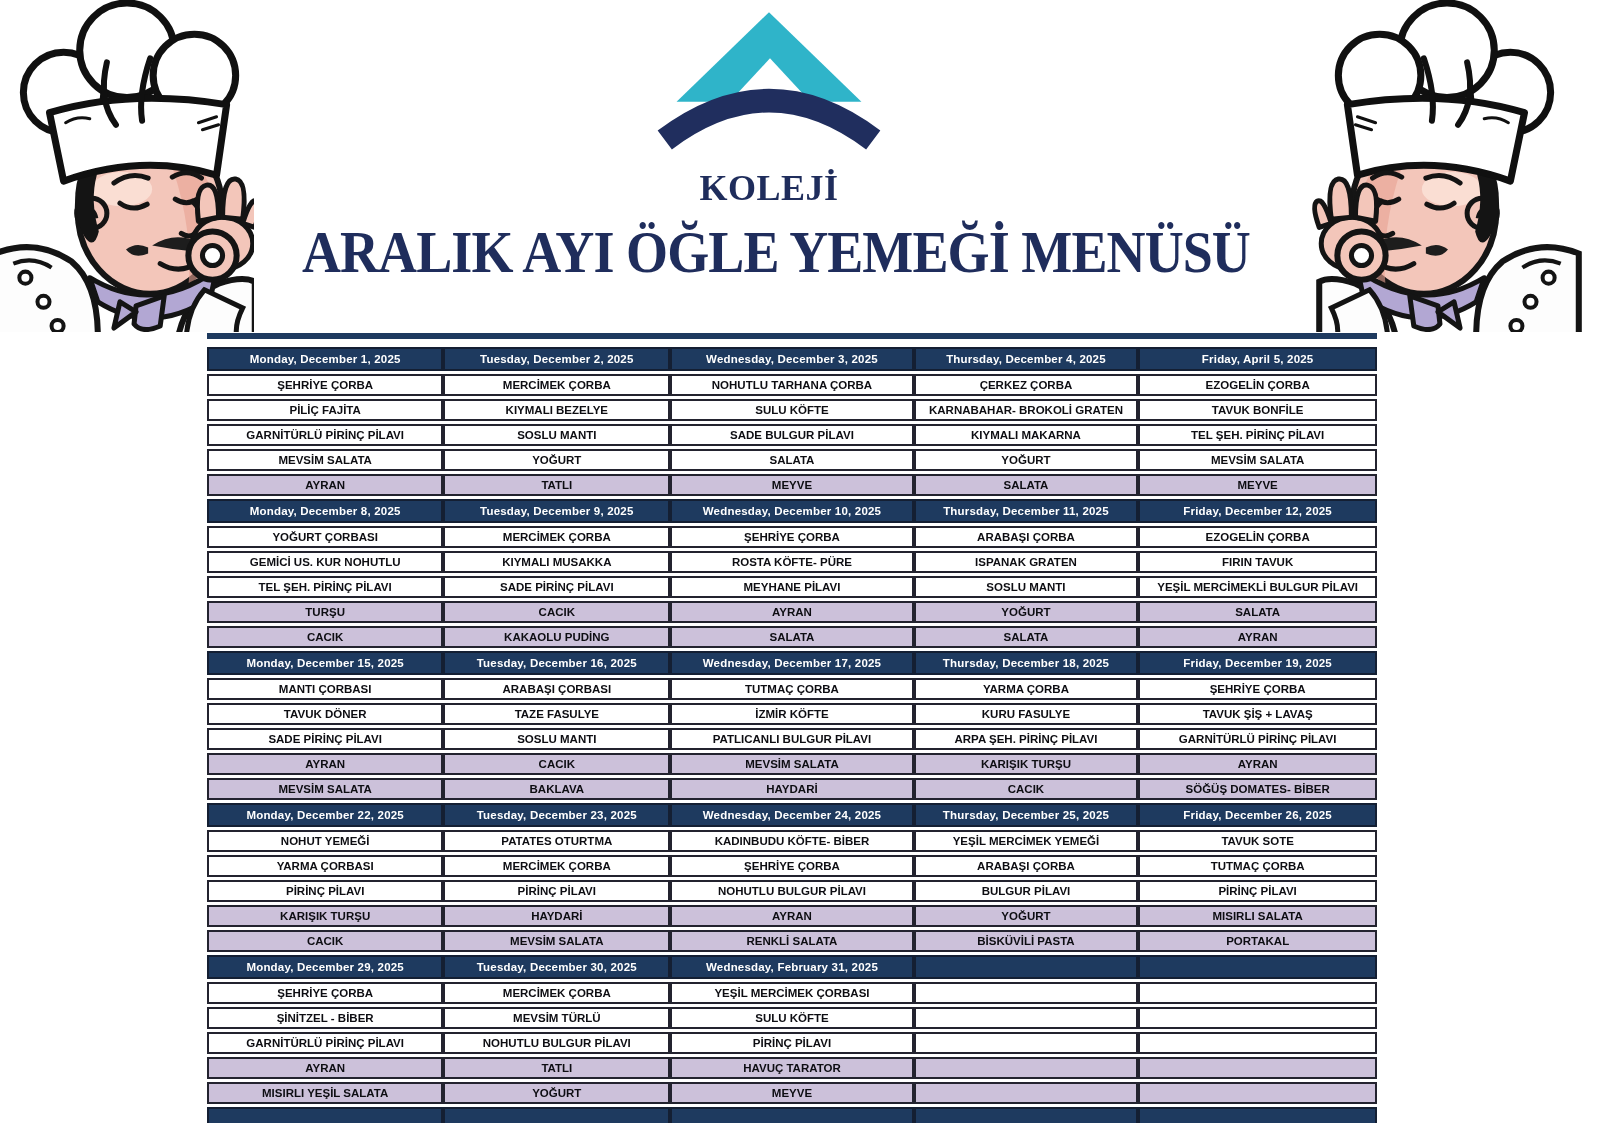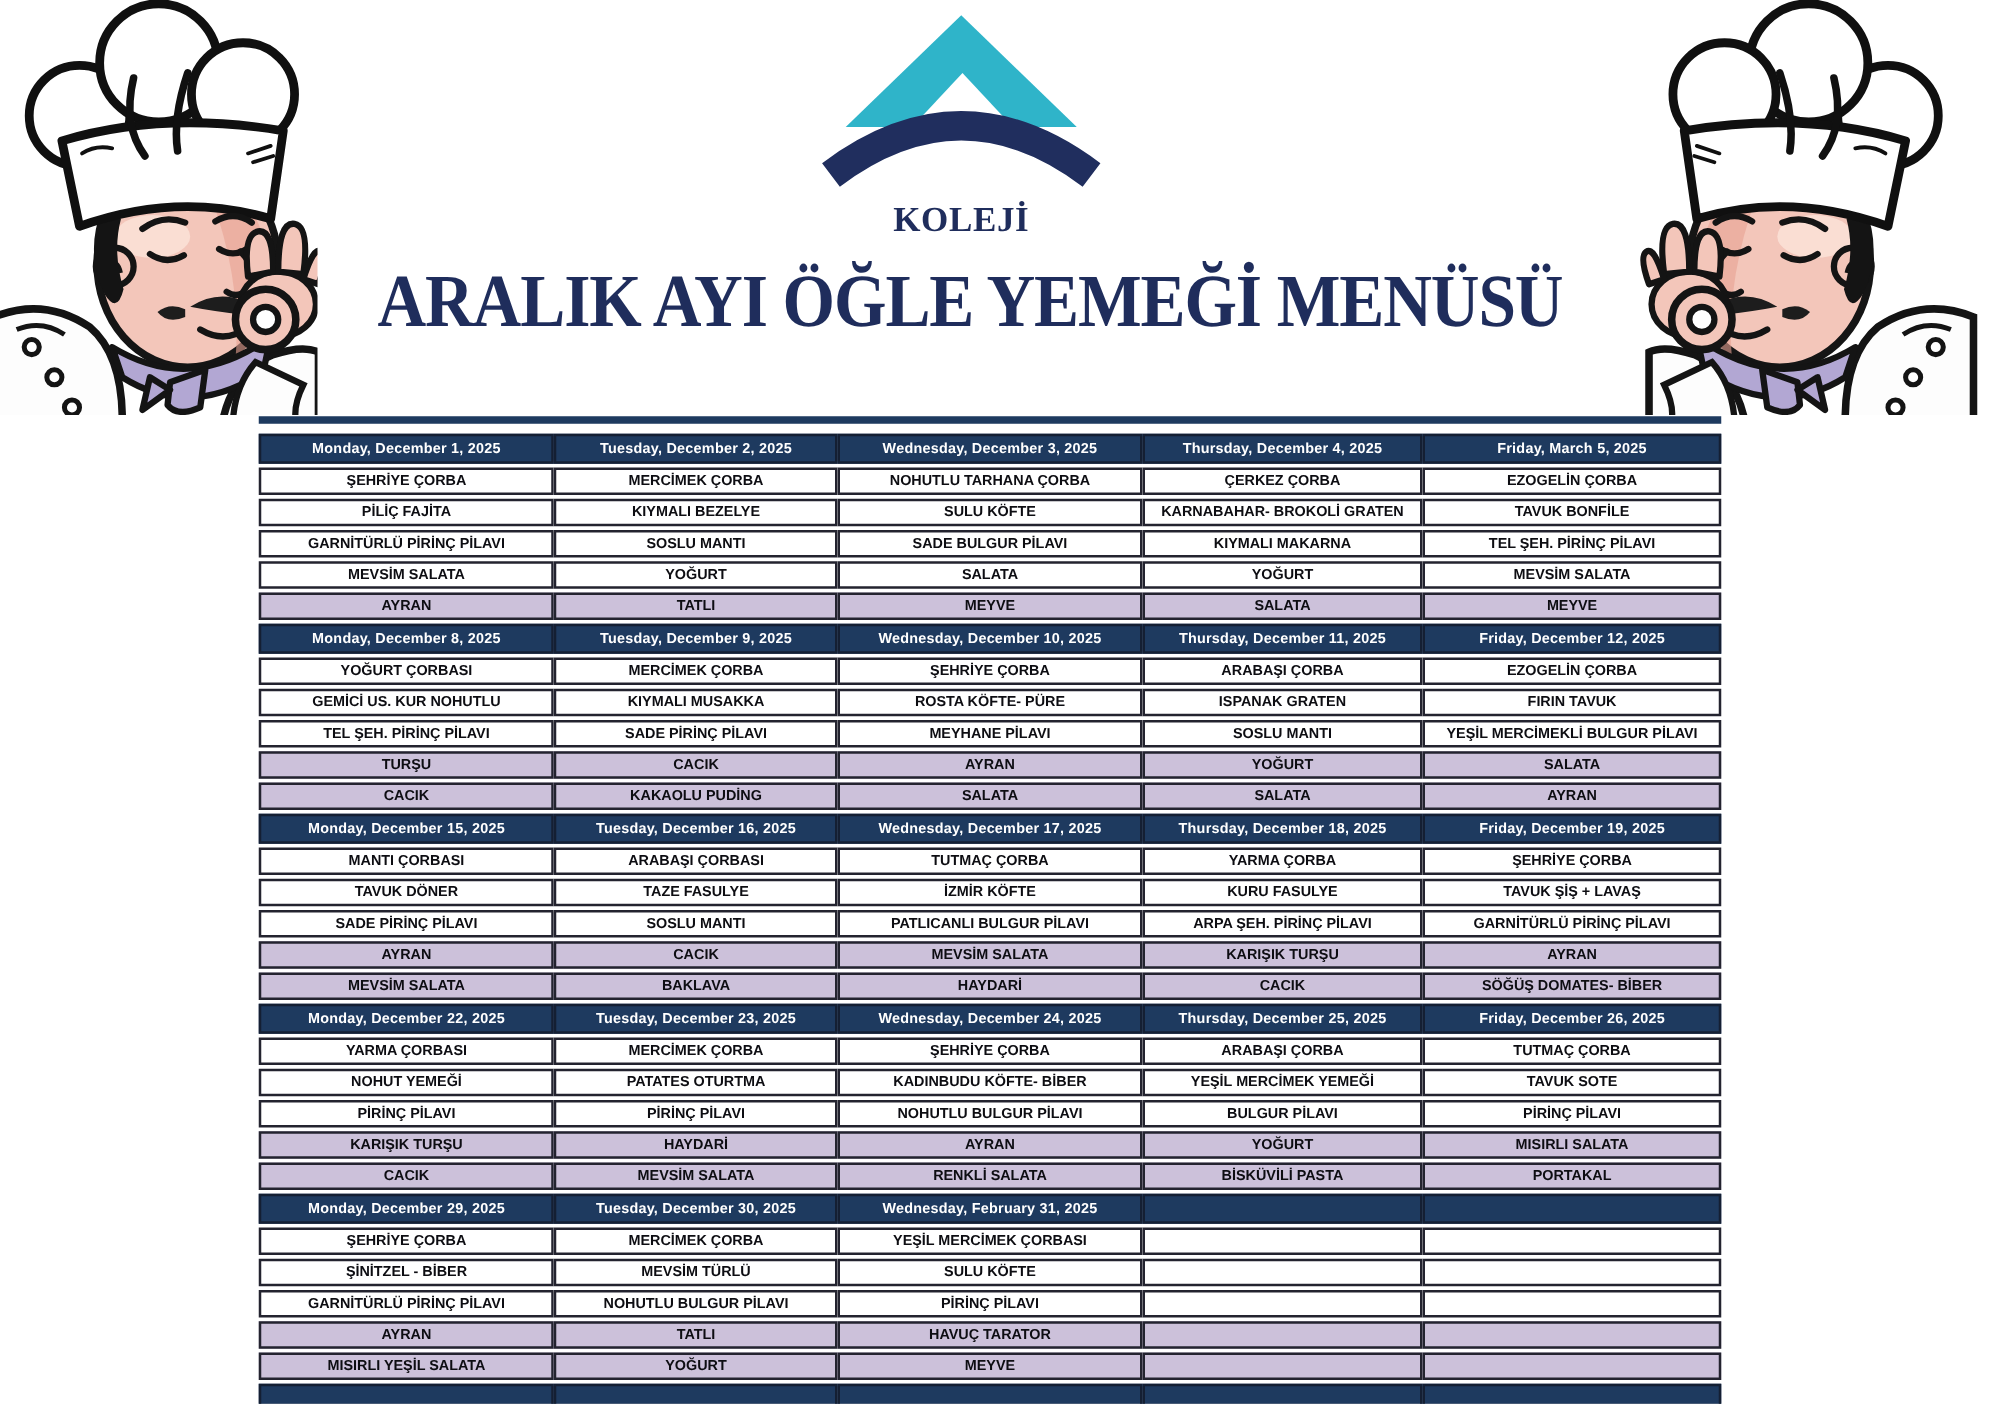--- a/index.html
+++ b/index.html
@@ -10,21 +10,21 @@
   
   .header-center{
     position:absolute;top:0;left:250px;right:312px;text-align:center;
   }
   .logo-svg{width:236px;height:148px;margin-top:6px;}
   .school-name{
     font-family:"Liberation Serif",serif;font-weight:bold;
     font-size:33px;line-height:36px;color:var(--title-navy,#1f2d5c);
     letter-spacing:.5px;margin-top:-4px;white-space:nowrap;
   }
-  .school-name.second{font-size:28px;margin-top:0;}
+  .school-name.second{font-size:36px;margin-top:12px;}
   .page-title{
     font-family:"Liberation Serif",serif;font-weight:bold;
     font-size:60px;color:var(--title-navy,#1f2d5c);margin-top:12px;
     transform:scaleX(.9);transform-origin:50% 50%;white-space:nowrap;letter-spacing:-1px;
   }
   
   .chef{position:absolute;top:0;height:332px;}
   .chef-left{left:0;width:254px;}
   .chef-right{right:0;width:306px;transform:scaleX(-1);}
   .chef svg{width:100%;height:100%;}
@@ -186,21 +186,21 @@
         <col style="width:20.8%">
       <col style="width:19.2%">
         <col style="width:20.4%">
     </colgroup>
     <tbody>
         <tr class="week-header">
           <td class="date-cell">Monday, December 1, 2025</td>
           <td class="date-cell">Tuesday, December 2, 2025</td>
           <td class="date-cell">Wednesday, December 3, 2025</td>
           <td class="date-cell">Thursday, December 4, 2025</td>
-          <td class="date-cell">Friday, March 5, 2025</td>
+          <td class="date-cell">Friday, April 5, 2025</td>
         </tr>
         <tr class="plain">
           <td class="dish-cell">ŞEHRİYE ÇORBA</td>
           <td class="dish-cell">MERCİMEK ÇORBA</td>
           <td class="dish-cell">NOHUTLU TARHANA ÇORBA</td>
           <td class="dish-cell">ÇERKEZ ÇORBA</td>
           <td class="dish-cell">EZOGELİN ÇORBA</td>
         </tr>
         <tr class="plain">
           <td class="dish-cell">PİLİÇ FAJİTA</td>
@@ -315,32 +315,32 @@
           <td class="dish-cell">SÖĞÜŞ DOMATES- BİBER</td>
         </tr>
         <tr class="week-header">
           <td class="date-cell">Monday, December 22, 2025</td>
           <td class="date-cell">Tuesday, December 23, 2025</td>
           <td class="date-cell">Wednesday, December 24, 2025</td>
           <td class="date-cell">Thursday, December 25, 2025</td>
           <td class="date-cell">Friday, December 26, 2025</td>
         </tr>
         <tr class="plain">
+          <td class="dish-cell">NOHUT YEMEĞİ</td>
+          <td class="dish-cell">PATATES OTURTMA</td>
+          <td class="dish-cell">KADINBUDU KÖFTE- BİBER</td>
+          <td class="dish-cell">YEŞİL MERCİMEK YEMEĞİ</td>
+          <td class="dish-cell">TAVUK SOTE</td>
+        </tr>
+        <tr class="plain">
           <td class="dish-cell">YARMA ÇORBASI</td>
           <td class="dish-cell">MERCİMEK ÇORBA</td>
           <td class="dish-cell">ŞEHRİYE ÇORBA</td>
           <td class="dish-cell">ARABAŞI ÇORBA</td>
           <td class="dish-cell">TUTMAÇ ÇORBA</td>
-        </tr>
-        <tr class="plain">
-          <td class="dish-cell">NOHUT YEMEĞİ</td>
-          <td class="dish-cell">PATATES OTURTMA</td>
-          <td class="dish-cell">KADINBUDU KÖFTE- BİBER</td>
-          <td class="dish-cell">YEŞİL MERCİMEK YEMEĞİ</td>
-          <td class="dish-cell">TAVUK SOTE</td>
         </tr>
         <tr class="plain">
           <td class="dish-cell">PİRİNÇ PİLAVI</td>
           <td class="dish-cell">PİRİNÇ PİLAVI</td>
           <td class="dish-cell">NOHUTLU BULGUR PİLAVI</td>
           <td class="dish-cell">BULGUR PİLAVI</td>
           <td class="dish-cell">PİRİNÇ PİLAVI</td>
         </tr>
         <tr class="alt">
           <td class="dish-cell">KARIŞIK TURŞU</td>

